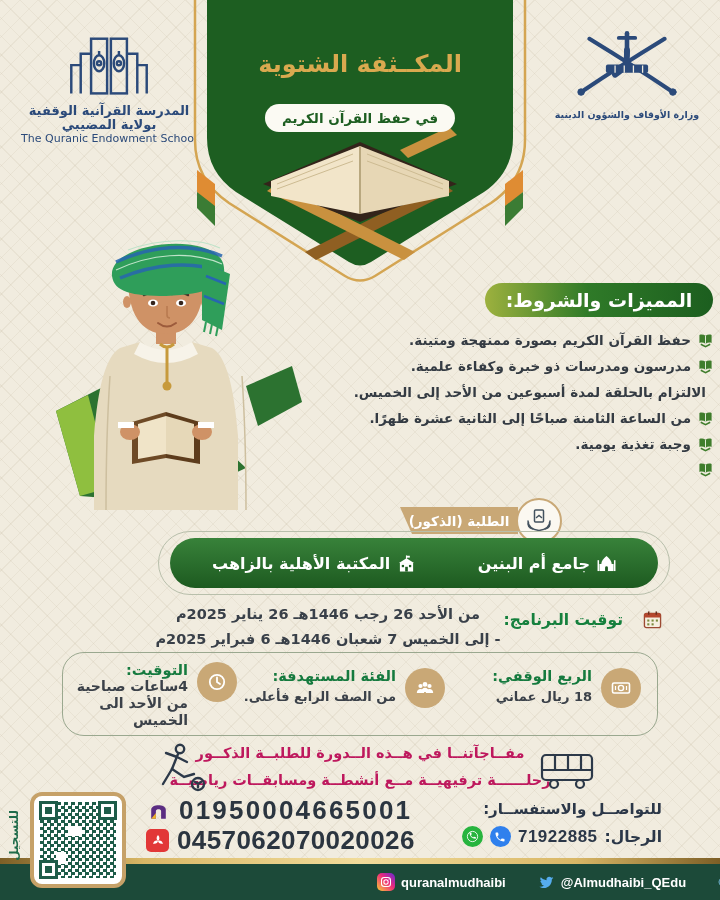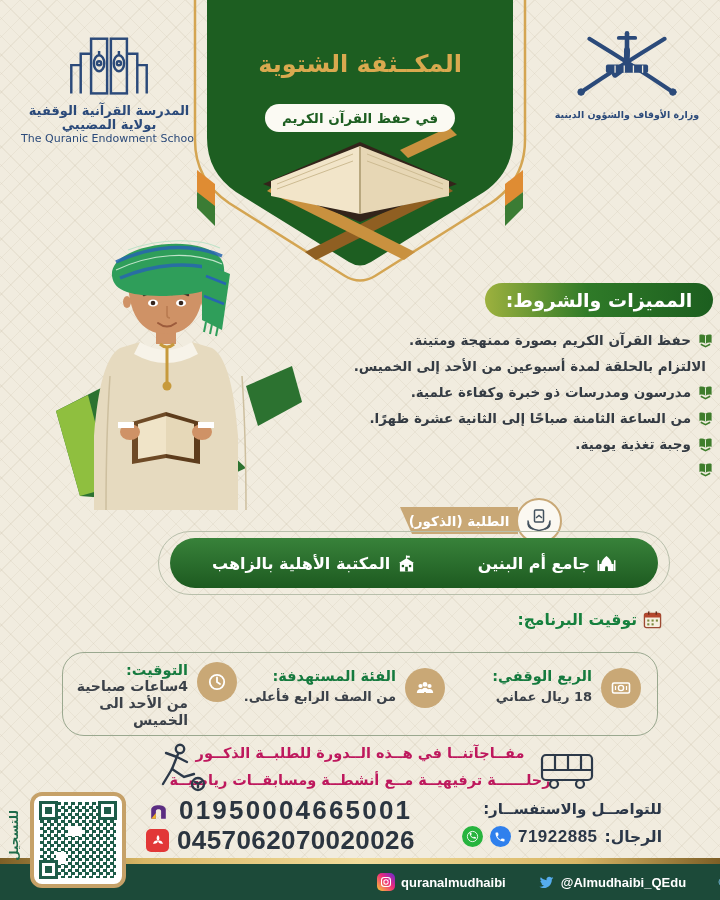--- a/index.html
+++ b/index.html
@@ -39,21 +39,21 @@
     clip-path:polygon(0 0,100% 0,100% 100%,12px 100%);text-align:right;}
   .badge-circle{right:158px;top:498px;width:46px;height:46px;border-radius:50%;background:#fbf8f1;
     border:2px solid #c9a876;display:flex;align-items:center;justify-content:center;box-sizing:border-box;}
   .loc-outline{left:158px;top:531px;width:512px;height:64px;border:1px solid #b8bfab;border-radius:34px;box-sizing:border-box;}
   .loc-bar{left:170px;top:538px;width:488px;height:50px;border-radius:25px;
     background:linear-gradient(180deg,#38823a,#1d5a20);display:flex;align-items:center;
     justify-content:space-between;padding:0 42px;box-sizing:border-box;}
   .loc-item{display:flex;align-items:center;gap:7px;color:#fff;font-size:16px;font-weight:bold;}
 
   
-  .sched-label{right:58px;top:610px;display:flex;align-items:center;gap:6px;
+  .sched-label{right:58px;top:610px;display:flex;align-items:center;gap:20px;
     color:#15803d;font-size:15.5px;font-weight:800;}
   .sched-lines{left:118px;top:602px;width:420px;text-align:center;color:#394049;
     font-size:14.5px;font-weight:700;line-height:25px;}
 
   
   .info-box{left:62px;top:652px;width:596px;height:84px;border:1.5px solid #9aa88f;border-radius:22px;box-sizing:border-box;}
   .info-col{position:absolute;display:flex;align-items:flex-start;gap:9px;direction:rtl;}
   .info-icon{width:40px;height:40px;border-radius:50%;background:#c9a876;display:flex;
     align-items:center;justify-content:center;flex:0 0 auto;}
   .info-label{color:#157a3e;font-size:14.5px;font-weight:800;}
@@ -242,29 +242,29 @@
           <line x1="8" y1="3" x2="8" y2="11.4" stroke="#e8f2e0" stroke-width="1"></line>
         </svg>
       <span>حفظ القرآن الكريم بصورة ممنهجة ومتينة.</span>
       </li>
     <li>
       <svg width="15" height="15" viewBox="0 0 16 16">
           <path d="M8 3 C6 1.6 3.4 1.4 1.5 2.2 V10.6 C3.4 9.8 6 10 8 11.4 C10 10 12.6 9.8 14.5 10.6 V2.2 C12.6 1.4 10 1.6 8 3 Z" fill="#3f7d2c"></path>
           <path d="M3 12 L8 14.6 L13 12" stroke="#3f7d2c" stroke-width="1.6" fill="none"></path>
           <line x1="8" y1="3" x2="8" y2="11.4" stroke="#e8f2e0" stroke-width="1"></line>
         </svg>
+      <span>مدرسون ومدرسات ذو خبرة وكفاءة علمية.</span>
+      </li>
+    <li>
+      <svg width="15" height="15" viewBox="0 0 16 16">
+          <path d="M8 3 C6 1.6 3.4 1.4 1.5 2.2 V10.6 C3.4 9.8 6 10 8 11.4 C10 10 12.6 9.8 14.5 10.6 V2.2 C12.6 1.4 10 1.6 8 3 Z" fill="#3f7d2c"></path>
+          <path d="M3 12 L8 14.6 L13 12" stroke="#3f7d2c" stroke-width="1.6" fill="none"></path>
+          <line x1="8" y1="3" x2="8" y2="11.4" stroke="#e8f2e0" stroke-width="1"></line>
+        </svg>
       <span>الالتزام بالحلقة لمدة أسبوعين من الأحد إلى الخميس.</span>
-      </li>
-    <li>
-      <svg width="15" height="15" viewBox="0 0 16 16">
-          <path d="M8 3 C6 1.6 3.4 1.4 1.5 2.2 V10.6 C3.4 9.8 6 10 8 11.4 C10 10 12.6 9.8 14.5 10.6 V2.2 C12.6 1.4 10 1.6 8 3 Z" fill="#3f7d2c"></path>
-          <path d="M3 12 L8 14.6 L13 12" stroke="#3f7d2c" stroke-width="1.6" fill="none"></path>
-          <line x1="8" y1="3" x2="8" y2="11.4" stroke="#e8f2e0" stroke-width="1"></line>
-        </svg>
-      <span>مدرسون ومدرسات ذو خبرة وكفاءة علمية.</span>
       </li>
     <li>
       <svg width="15" height="15" viewBox="0 0 16 16">
           <path d="M8 3 C6 1.6 3.4 1.4 1.5 2.2 V10.6 C3.4 9.8 6 10 8 11.4 C10 10 12.6 9.8 14.5 10.6 V2.2 C12.6 1.4 10 1.6 8 3 Z" fill="#3f7d2c"></path>
           <path d="M3 12 L8 14.6 L13 12" stroke="#3f7d2c" stroke-width="1.6" fill="none"></path>
           <line x1="8" y1="3" x2="8" y2="11.4" stroke="#e8f2e0" stroke-width="1"></line>
         </svg>
       <span>من الساعة الثامنة صباحًا إلى الثانية عشرة ظهرًا.</span>
       </li>
     <li>
@@ -330,20 +330,24 @@
       <line x1="14" y1="1.5" x2="14" y2="5" stroke="#6b2f1e" stroke-width="1.6"></line>
       <g fill="#7c8a3c">
           <rect x="4.5" y="10" width="2.2" height="2.2"></rect>
           <rect x="9" y="10" width="2.2" height="2.2"></rect>
           <rect x="13.5" y="10" width="2.2" height="2.2"></rect>
           <rect x="4.5" y="14" width="2.2" height="2.2"></rect>
           <rect x="9" y="14" width="2.2" height="2.2"></rect>
         </g>
     </svg>
     <span>توقيت البرنامج:</span>
+  </div>
+  <div class="abs sched-lines" dir="rtl">
+    <div>من الأحد 26 رجب 1446هـ 26 يناير 2025م</div>
+    <div>- إلى الخميس 7 شعبان 1446هـ 6 فبراير 2025م</div>
   </div>
 
   <div class="abs info-box">
     <div class="info-col" style="right:16px;top:15px;">
       <div class="info-icon">
         <svg width="20" height="20" viewBox="0 0 20 20">
           <rect x="1.5" y="5" width="17" height="10" rx="1.5" fill="none" stroke="#fff" stroke-width="1.6"></rect>
           <circle cx="10" cy="10" r="2.6" fill="none" stroke="#fff" stroke-width="1.4"></circle>
           <path d="M4.5 8 v4 M15.5 8 v4" stroke="#fff" stroke-width="1.2"></path>
         </svg>

